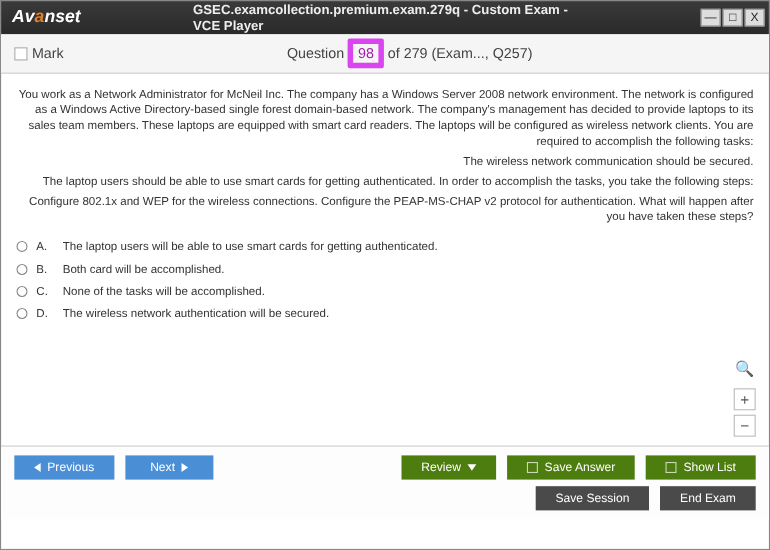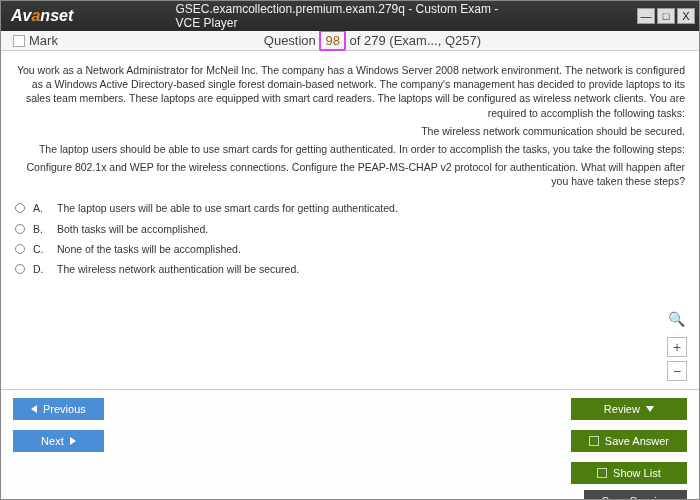--- a/index.html
+++ b/index.html
@@ -1,43 +1,43 @@
 <!DOCTYPE html>
 <html><head>
   <meta charset="utf-8">
   <style>
     * { box-sizing: border-box; margin: 0; padding: 0; }
     body { font-family: Arial, sans-serif; font-size: 11px; background: #fff; width: 700px; height: 500px; overflow: hidden; border: 1px solid #888; }
     .titlebar { background: linear-gradient(to bottom, #3a3a3a, #2a2a2a); color: #fff; height: 30px; display: flex; align-items: center; padding: 0 4px 0 10px; position: relative; }
     .logo { font-size: 16px; font-weight: bold; font-style: italic; }
     .logo .o { color: #e67e22; }
-    .title { position: absolute; left: 50%; transform: translateX(-50%); font-size: 12px; color: #eee; }
+    .title { position: absolute; left: 50%; transform: translateX(-50%); font-size: 12px; color: #eee; font-weight: bold; }
     .winbtns { margin-left: auto; display: flex; gap: 2px; }
     .winbtn { width: 18px; height: 16px; background: #ddd; color: #222; font-size: 11px; display: flex; align-items: center; justify-content: center; cursor: pointer; border: 1px solid #999; }
-    .header2 { background: #f5f5f5; border-bottom: 1px solid #ccc; height: 20px; display: flex; align-items: center; padding: 0 12px; color: #444; font-size: 13px; }
+    .header2 { background: #f5f5f5; border-bottom: 1px solid #ccc; height: 36px; display: flex; align-items: center; padding: 0 12px; color: #444; font-size: 13px; }
     .markwrap { display: flex; align-items: center; gap: 4px; }
     .markbox { width: 12px; height: 12px; border: 1px solid #aaa; background: #fff; }
     .qcenter { flex: 1; text-align: center; }
-    .qnum { border: 2px solid #d946ef; padding: 1px 4px; color: #a16207; border-radius: 2px; }
+    .qnum { border: 5px solid #d946ef; padding: 1px 4px; color: #a21caf; border-radius: 2px; }
     .content { padding: 12px 14px; color: #333; line-height: 1.35; font-size: 10.5px; height: 338px; overflow: hidden; position: relative; }
     .para { margin-bottom: 4px; text-align: right; }
     .opts { margin-top: 10px; }
     .opt { display: flex; align-items: center; gap: 8px; padding: 3px 0; }
     .radio { width: 10px; height: 10px; border: 1px solid #888; border-radius: 50%; background: #fff; flex-shrink: 0; }
     .optlabel { width: 16px; }
     .zoomtools { position: absolute; right: 12px; bottom: 8px; display: flex; flex-direction: column; gap: 4px; align-items: center; }
     .zoombtn { width: 20px; height: 20px; border: 1px solid #bbb; display: flex; align-items: center; justify-content: center; font-size: 14px; background: #fff; color: #555; cursor: pointer; }
     .magnify { font-size: 14px; color: #bbb; margin-bottom: 4px; }
     .footer { border-top: 1px solid #ccc; padding: 8px 12px; background: #fdfdfd; }
     .frow { display: flex; justify-content: space-between; margin-bottom: 6px; }
     .btn { height: 22px; padding: 0 18px; font-size: 11px; color: #fff; display: inline-flex; align-items: center; justify-content: center; cursor: pointer; border: none; min-width: 80px; }
     .btn.blue { background: #4a8fd6; }
     .btn.orange { background: #4d7c0f; }
     .btn.dark { background: #4a4a4a; }
-    .btngrp { display: flex; gap: 10px; flex-direction: column; }
+    .btngrp { display: flex; gap: 10px; }
     .chk { width: 10px; height: 10px; border: 1px solid rgba(255,255,255,0.7); display: inline-block; margin-right: 6px; vertical-align: middle; }
     .tri { display:inline-block; width:0; height:0; border-top:4px solid transparent; border-bottom:4px solid transparent; }
     .tri.l { border-right:6px solid #fff; margin-right:6px;}
     .tri.r { border-left:6px solid #fff; margin-left:6px;}
     .tri.d { border-left:4px solid transparent; border-right:4px solid transparent; border-top:6px solid #fff; border-bottom:none; margin-left:6px;}
   </style>
 </head>
 <body>
 
 <div class="titlebar">
@@ -71,21 +71,21 @@
   <div class="para">Configure 802.1x and WEP for the wireless connections. Configure the PEAP-MS-CHAP v2 protocol for authentication. What will happen after you have taken these steps?</div>
   <div class="opts">
     <div class="opt">
       <span class="radio"></span>
       <span class="optlabel">A.</span>
       <span>The laptop users will be able to use smart cards for getting authenticated.</span>
     </div>
     <div class="opt">
       <span class="radio"></span>
       <span class="optlabel">B.</span>
-      <span>Both tasks will be accomplished.</span>
+      <span>Both card will be accomplished.</span>
     </div>
     <div class="opt">
       <span class="radio"></span>
       <span class="optlabel">C.</span>
       <span>None of the tasks will be accomplished.</span>
     </div>
     <div class="opt">
       <span class="radio"></span>
       <span class="optlabel">D.</span>
       <span>The wireless network authentication will be secured.</span>

